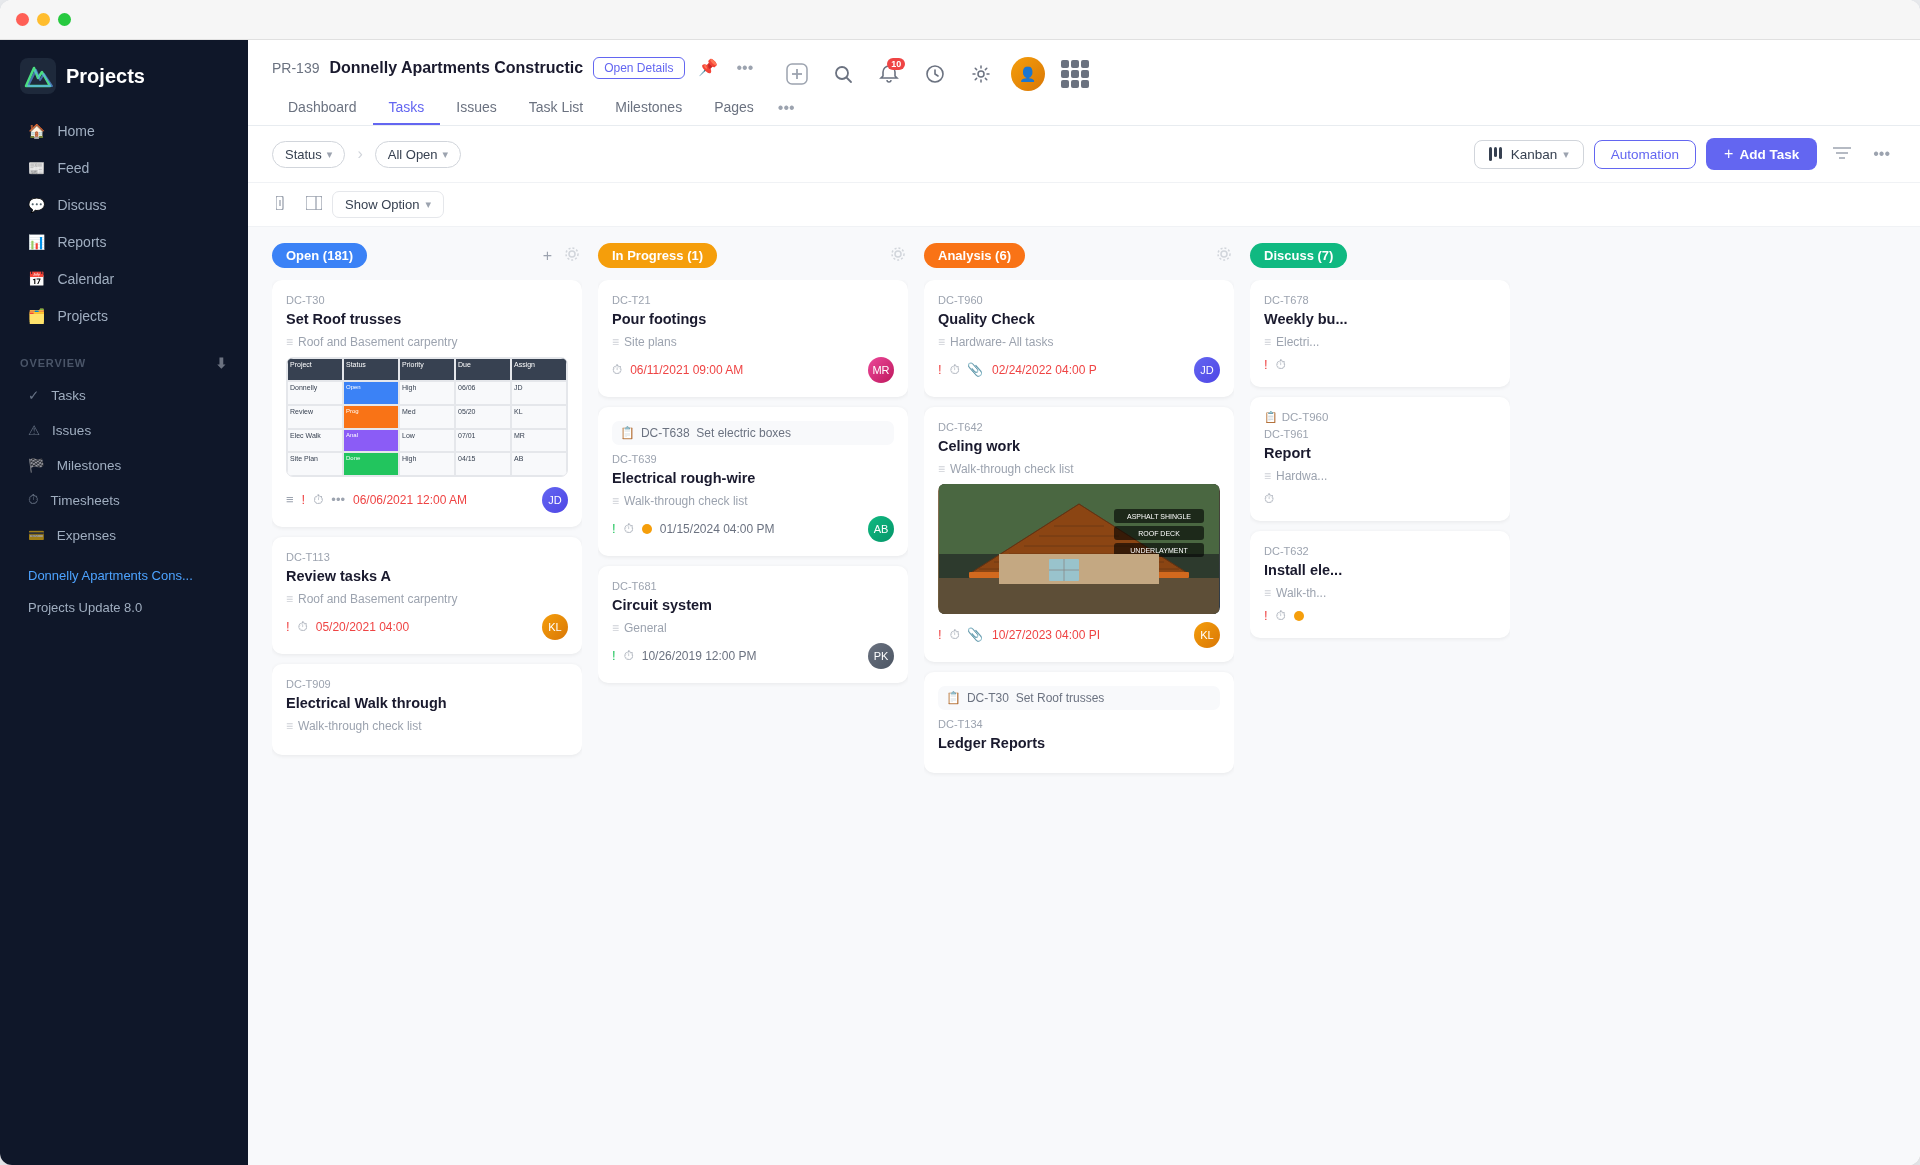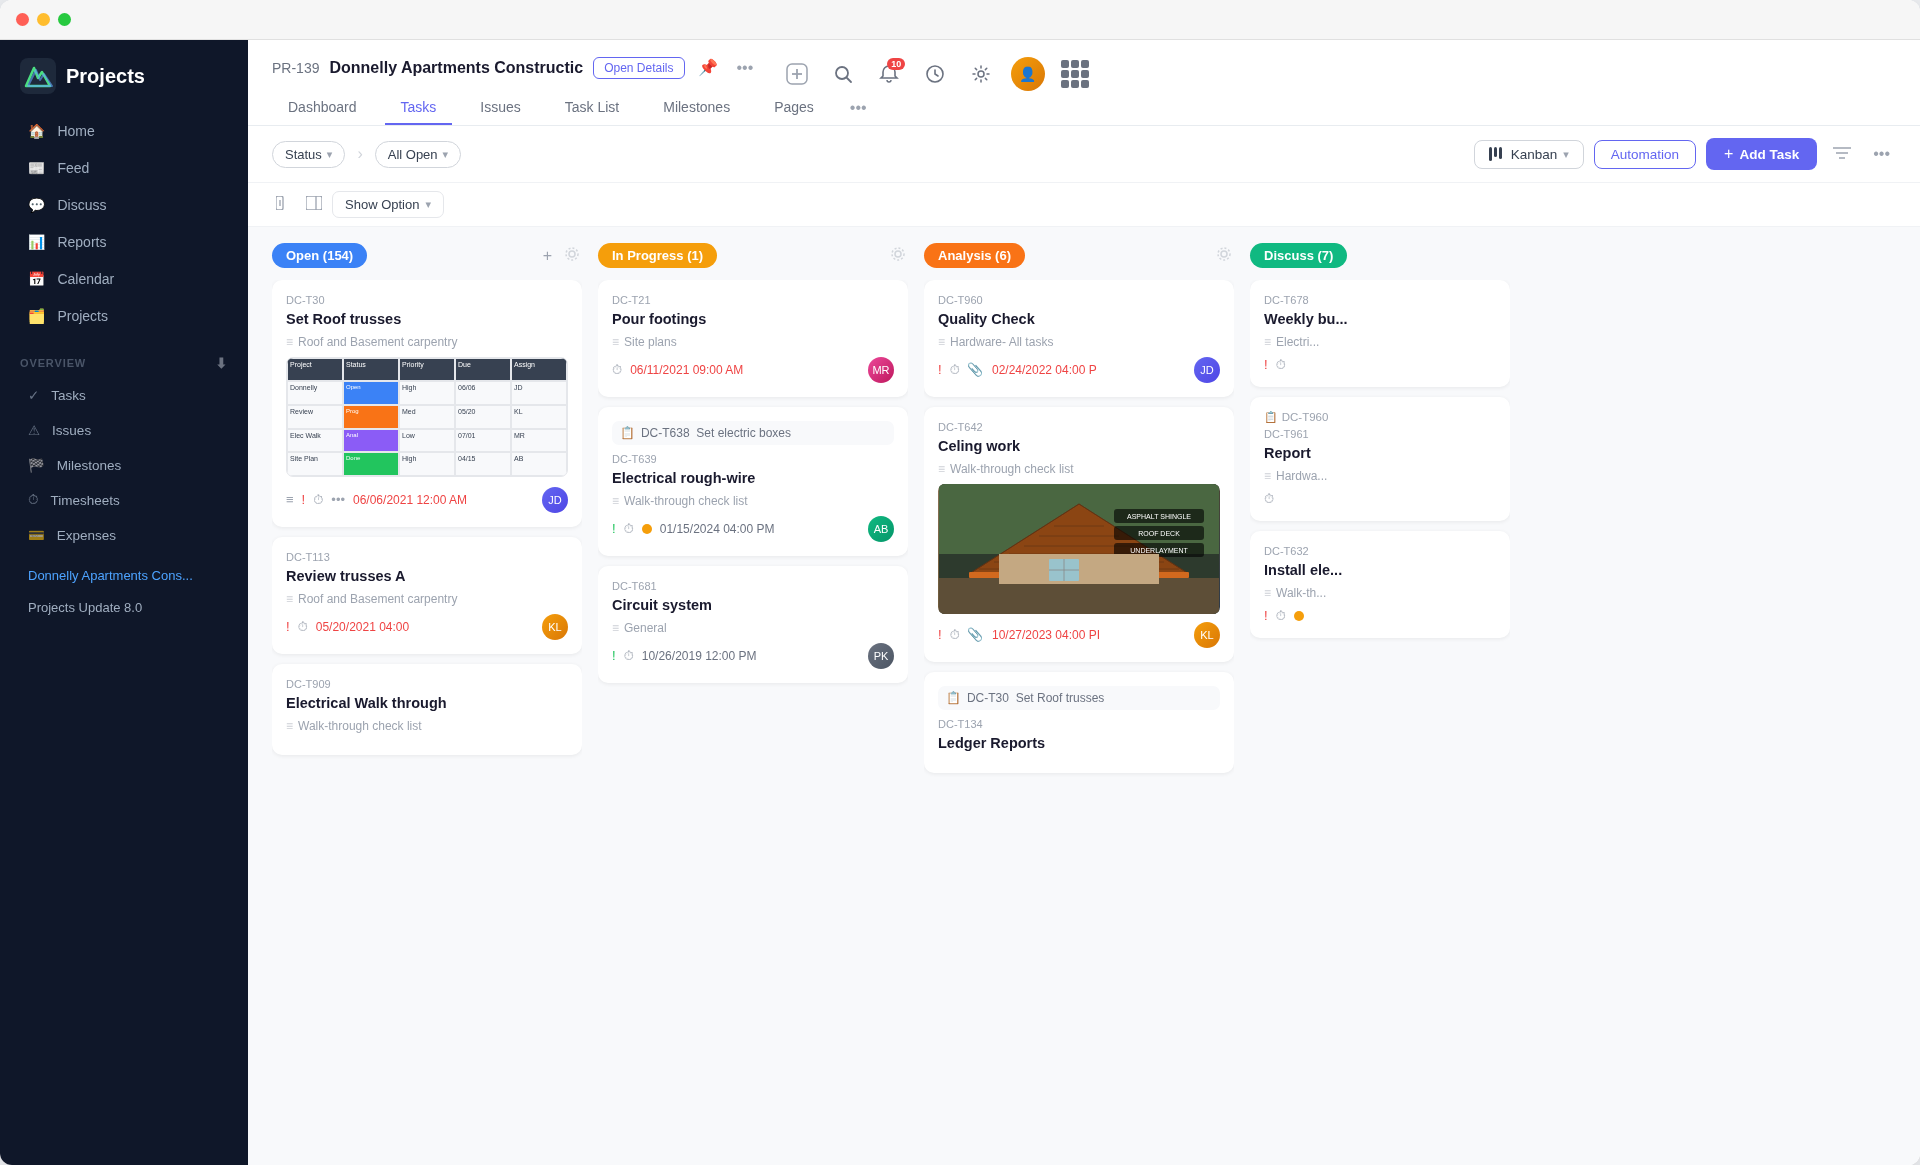--- a/index.html
+++ b/index.html
@@ -34,21 +34,21 @@
     
     .main { flex: 1; display: flex; flex-direction: column; overflow: hidden; background: #fff; }
 
     .main-header { padding: 16px 24px 0; border-bottom: 1px solid #e8ecf0; flex-shrink: 0; }
     .project-title-row { display: flex; align-items: center; gap: 10px; margin-bottom: 12px; }
     .project-id { font-size: 14px; color: #6b7280; font-weight: 500; }
     .project-name { font-size: 16px; font-weight: 700; color: #1a1a2e; }
     .open-details-btn { border: 1.5px solid #6366f1; color: #6366f1; background: transparent; border-radius: 6px; padding: 3px 10px; font-size: 12px; cursor: pointer; font-weight: 500; }
     .header-icon-btn { background: none; border: none; cursor: pointer; color: #9ca3af; font-size: 16px; padding: 2px 4px; }
 
-    .main-tabs { display: flex; gap: 12px; align-items: center; }
+    .main-tabs { display: flex; gap: 0; align-items: center; }
     .tab { padding: 8px 16px; font-size: 14px; color: #6b7280; cursor: pointer; border-bottom: 2px solid transparent; font-weight: 400; }
     .tab.active { color: #6366f1; border-bottom: 2px solid #6366f1; font-weight: 500; }
     .tab-more { color: #9ca3af; padding: 8px 8px; cursor: pointer; }
 
     .toolbar { display: flex; align-items: center; justify-content: space-between; padding: 12px 24px; flex-shrink: 0; border-bottom: 1px solid #f0f2f5; }
     .toolbar-left { display: flex; align-items: center; gap: 10px; }
     .toolbar-right { display: flex; align-items: center; gap: 10px; }
 
     .filter-pill { display: flex; align-items: center; gap: 5px; border: 1px solid #d1d5db; border-radius: 20px; padding: 5px 12px; font-size: 13px; color: #374151; cursor: pointer; background: #fff; }
     .filter-sep { color: #d1d5db; font-size: 16px; margin: 0 2px; }
@@ -333,21 +333,21 @@
         <button class="show-option-btn">
           <span>Show Option</span>
           <span style="font-size:11px;color:#9ca3af;">▾</span>
         </button>
       </div>
 
       <div class="kanban-board">
 
         <div class="kanban-col">
           <div class="kanban-col-header">
-            <span class="col-badge open">Open (154)</span>
+            <span class="col-badge open">Open (181)</span>
             <div class="col-actions">
               <button class="col-action-btn">+</button>
               <button class="col-action-btn">
                 <svg width="16" height="16" viewBox="0 0 16 16" fill="none">
                     <circle cx="8" cy="8" r="6" stroke="#d1d5db" stroke-width="1.5" stroke-dasharray="2 2"></circle>
                     <circle cx="8" cy="8" r="3" stroke="#d1d5db" stroke-width="1.5"></circle>
                   </svg>
               </button>
             </div>
           </div>
@@ -406,21 +406,21 @@
                   <span class="card-date">06/06/2021 12:00 AM</span>
                 </div>
                 <div class="card-avatar" style="background:linear-gradient(135deg,#6366f1,#4f46e5);display:flex;align-items:center;justify-content:center;">
                   <span style="font-size:11px;color:#fff;">JD</span>
                 </div>
               </div>
             </div>
 
             <div class="kanban-card">
               <div class="card-id">DC-T113</div>
-              <div class="card-title">Review trusses A</div>
+              <div class="card-title">Review tasks A</div>
               <div class="card-sub">
                 <span style="opacity:0.5">≡</span> Roof and Basement carpentry
               </div>
               <div class="card-footer">
                 <div class="card-footer-left">
                   <span class="priority-icon">!</span>
                   <span class="clock-icon">⏱</span>
                   <span class="card-date">05/20/2021 04:00</span>
                 </div>
                 <div class="card-avatar" style="background:linear-gradient(135deg,#f59e0b,#d97706);display:flex;align-items:center;justify-content:center;">

